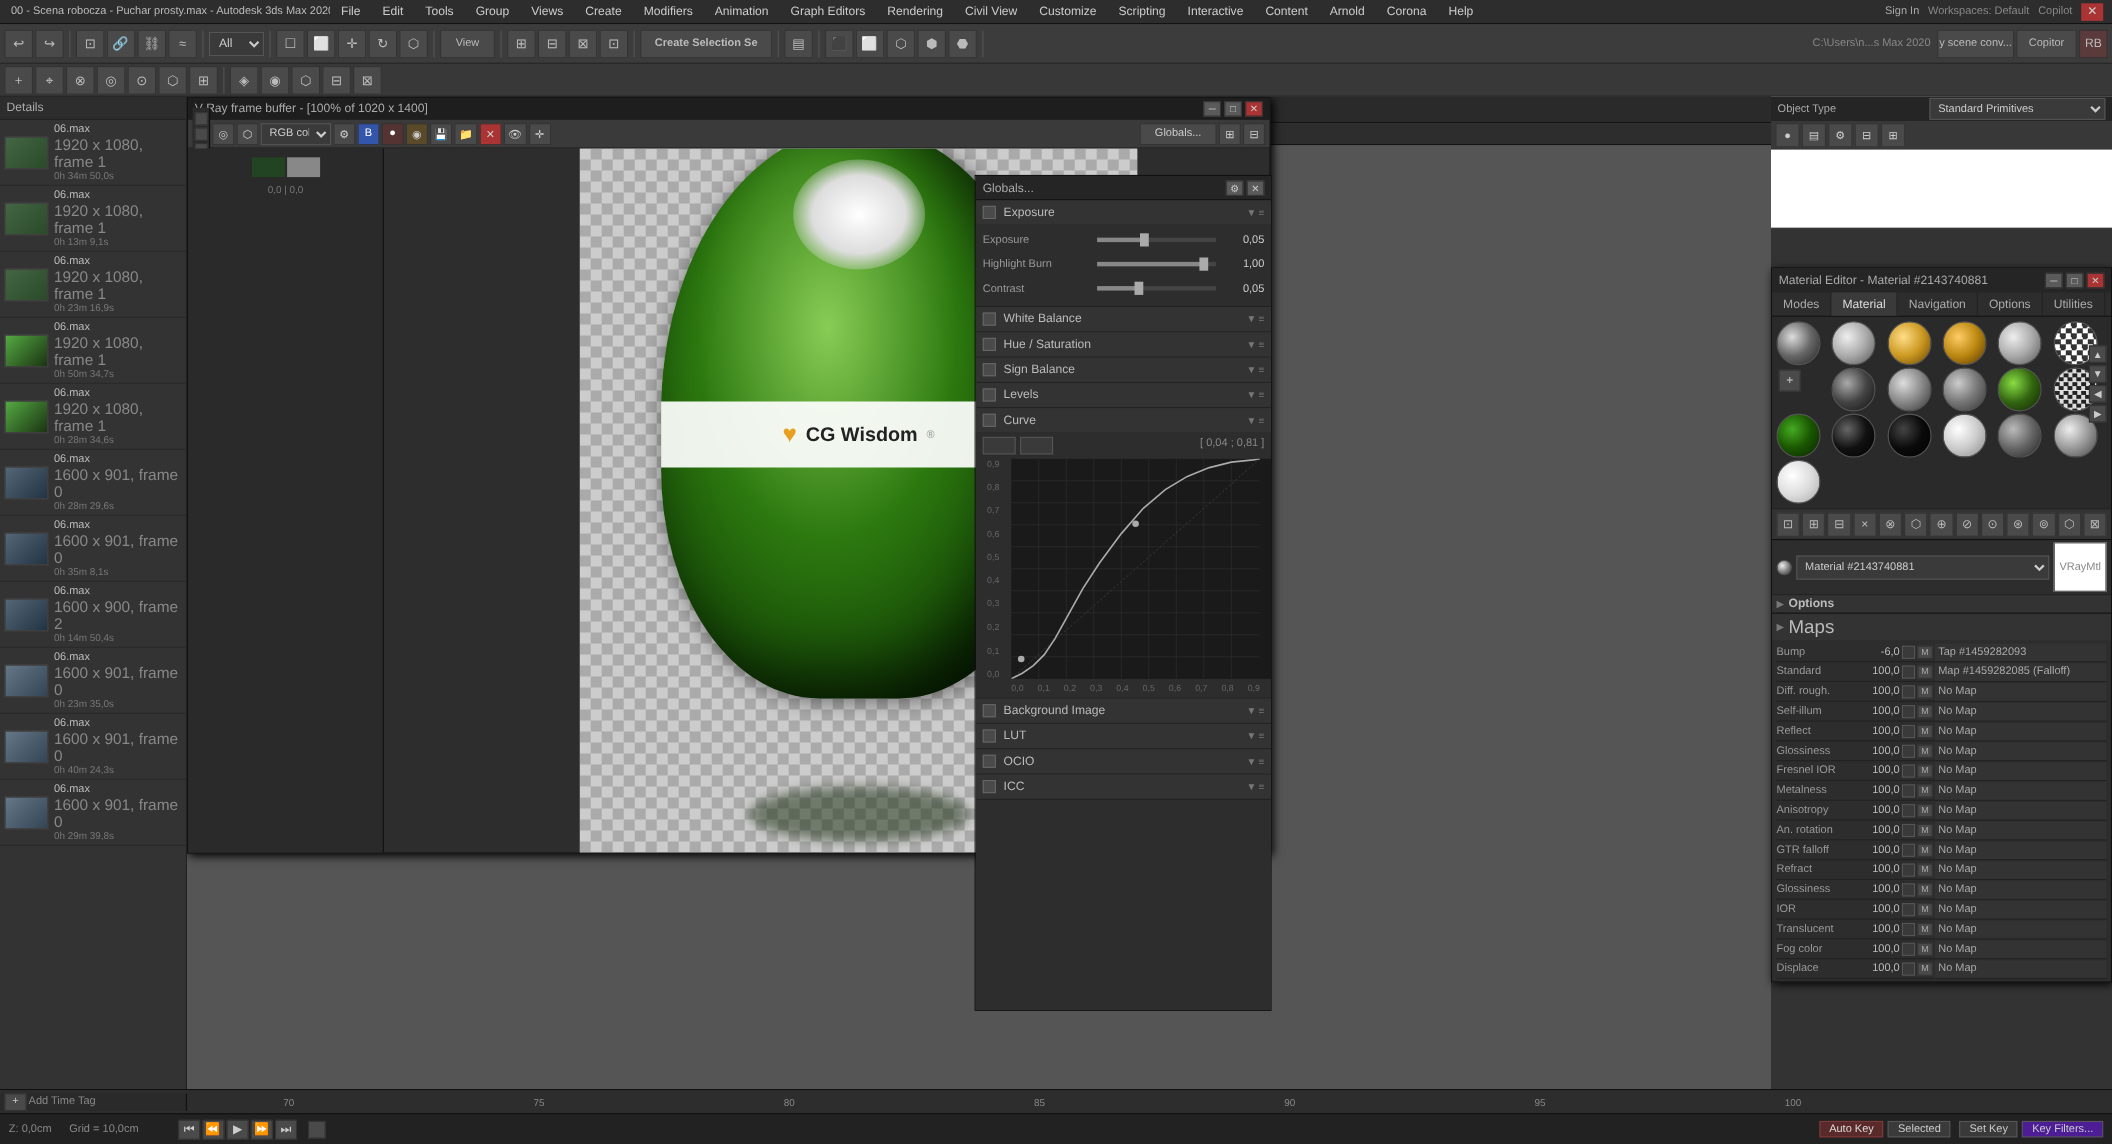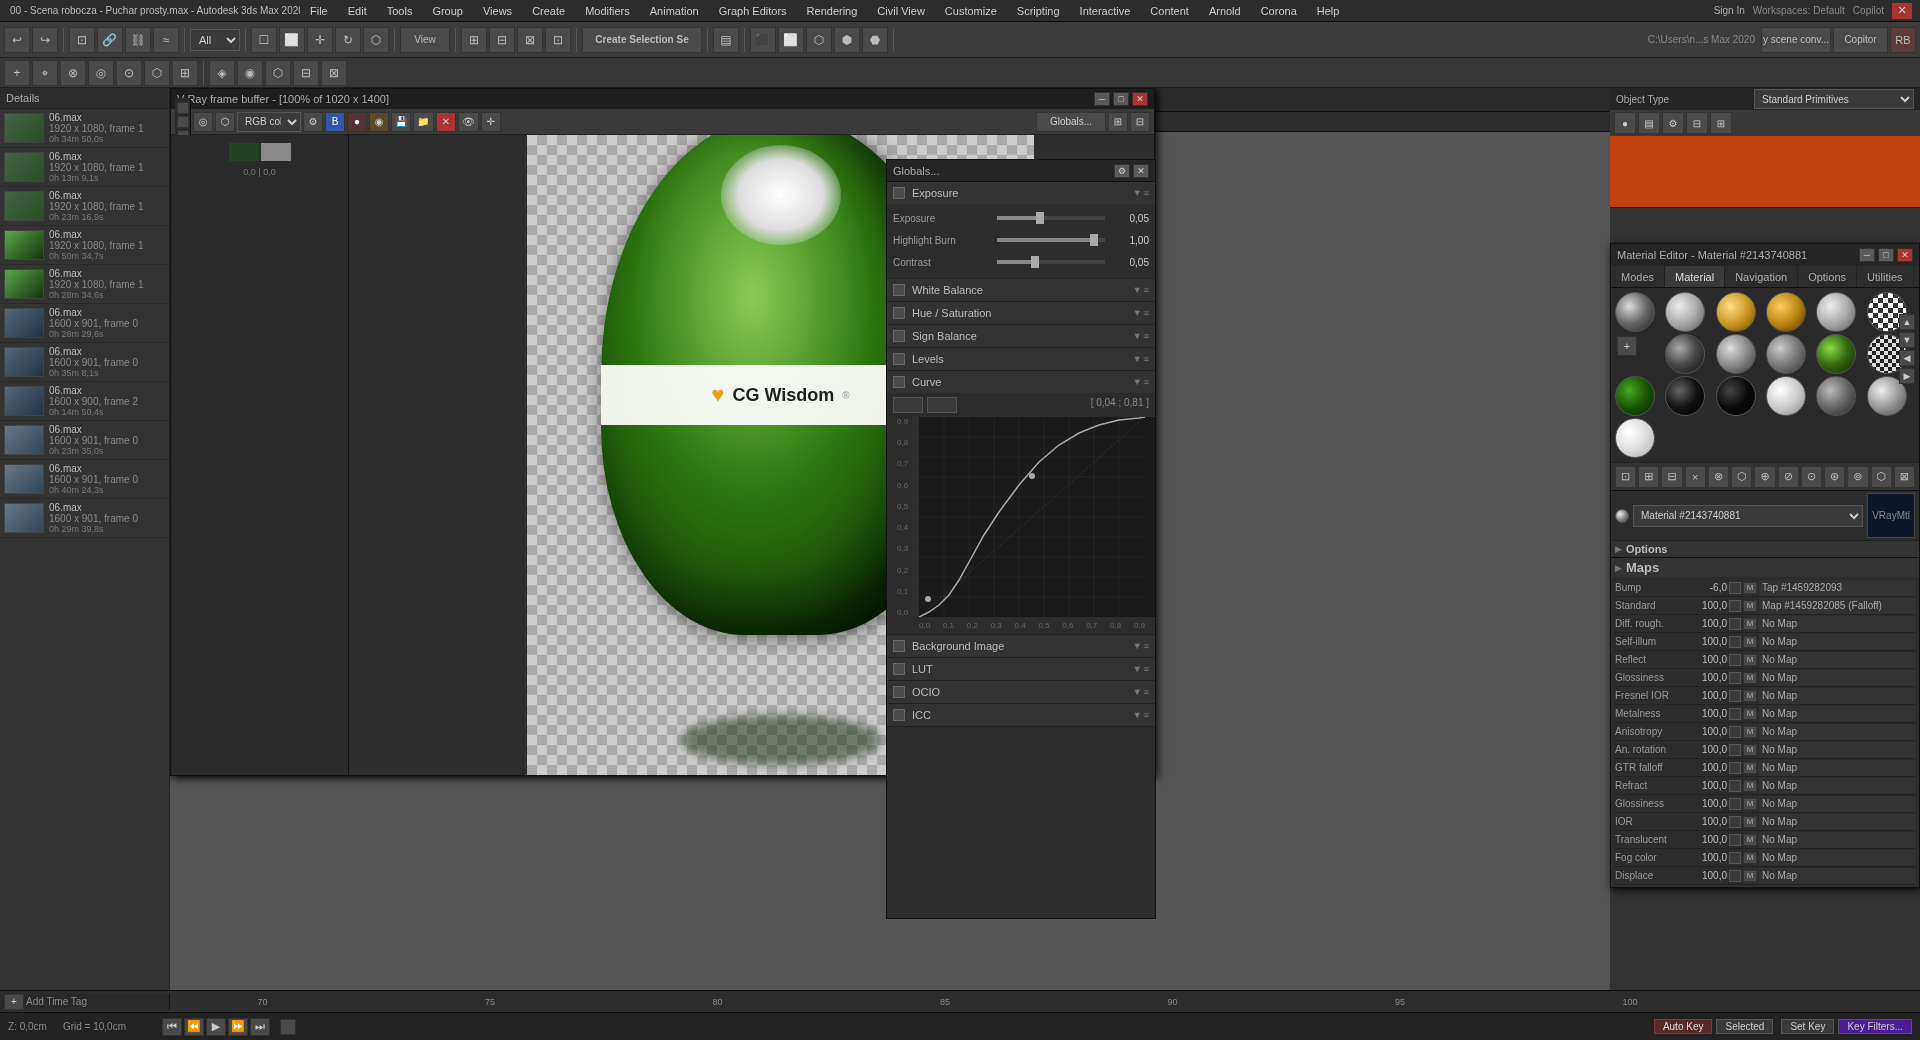--- a/index.html
+++ b/index.html
@@ -124,21 +124,21 @@
       width: 40px;
       height: 30px;
       background: #555;
       border: 1px solid #444;
       flex-shrink: 0;
       margin-right: 5px;
       overflow: hidden;
     }
     .history-info { flex: 1; }
     .history-filename { font-size: 10px; color: #bbb; }
-    .history-size { font-size: 10px; color: #888; }
+    .history-size { font-size: 14px; color: #888; }
     .history-time { font-size: 9px; color: #777; }
 
     .viewport-header {
       height: 24px;
       background: #2a2a2a;
       display: flex;
       align-items: center;
       padding: 0 8px;
       border-bottom: 1px solid #111;
       color: #aaa;
@@ -1059,21 +1059,21 @@
         </div>
       </div>
     </div>
 
     <div style="position:absolute; top:44px; left:0; right:0; bottom:0; background:#555; z-index:1;"></div>
 
   </div>
 
   <div class="right-area">
 
-    <div style="height:120px; background:#c2410c; border-bottom:1px solid #111;">
+    <div style="height:120px; background:#ffffff; border-bottom:1px solid #111;">
       <div class="right-top-header">
         <span style="font-size:10px; color:#aaa;">Object Type</span>
         <select class="primitives-select">
           <option>Standard Primitives</option>
         </select>
       </div>
       <div class="right-toolbar">
         <div class="tb-b" style="width:22px; height:22px; background:#4a4a4a; border:1px solid #333; display:flex; align-items:center; justify-content:center; cursor:pointer; font-size:10px; color:#ccc;">●</div>
         <div class="tb-b" style="width:22px; height:22px; background:#4a4a4a; border:1px solid #333; display:flex; align-items:center; justify-content:center; cursor:pointer; font-size:10px; color:#ccc;">▤</div>
         <div class="tb-b" style="width:22px; height:22px; background:#4a4a4a; border:1px solid #333; display:flex; align-items:center; justify-content:center; cursor:pointer; font-size:10px; color:#ccc;">⚙</div>
@@ -1146,34 +1146,34 @@
         <div class="mat-toolbar-btn">⊚</div>
         <div class="mat-toolbar-btn">⬡</div>
         <div class="mat-toolbar-btn">⊠</div>
       </div>
 
       <div style="display:flex; align-items:center; padding:2px 4px; gap:4px; background:#2d2d2d; border-top:1px solid #111;">
         <div style="width:14px; height:14px; background:radial-gradient(circle at 35% 35%, #eee, #888, #333); border-radius:50%; border:1px solid #555;"></div>
         <select class="mat-bottom-select">
           <option>Material #2143740881</option>
         </select>
-        <span style="font-size:10px; color:#888; padding:16px 4px; background:#0f172a; border:1px solid #444;">VRayMtl</span>
+        <span style="font-size:10px; color:#888; padding:16px 4px; background:#ffffff; border:1px solid #444;">VRayMtl</span>
       </div>
 
       <div style="background:#333; border-top:1px solid #222; padding:2px 4px;">
         <div style="display:flex; align-items:center; cursor:pointer;">
           <span style="font-size:9px; color:#777; margin-right:4px;">▶</span>
           <span style="font-size:11px; color:#bbb; font-weight:bold;">Options</span>
         </div>
       </div>
 
       <div style="background:#2d2d2d; border-top:1px solid #111;">
         <div style="display:flex; align-items:center; padding:2px 4px; background:#333; cursor:pointer;">
           <span style="font-size:9px; color:#777; margin-right:4px;">▶</span>
-          <span style="font-size:13px; color:#bbb; font-weight:bold;">Maps</span>
+          <span style="font-size:17px; color:#bbb; font-weight:normal;">Maps</span>
         </div>
         <div style="padding:2px 4px; font-size:10px; color:#888;">
 
           <div class="map-row">
             <span class="map-name">Bump</span>
             <span class="map-val">-6,0</span>
             <div class="map-checkbox"></div>
             <div class="map-toggle">M</div>
             <span class="map-link">Tap #1459282093 (Fabric01_disp.jpg)</span>
           </div>

